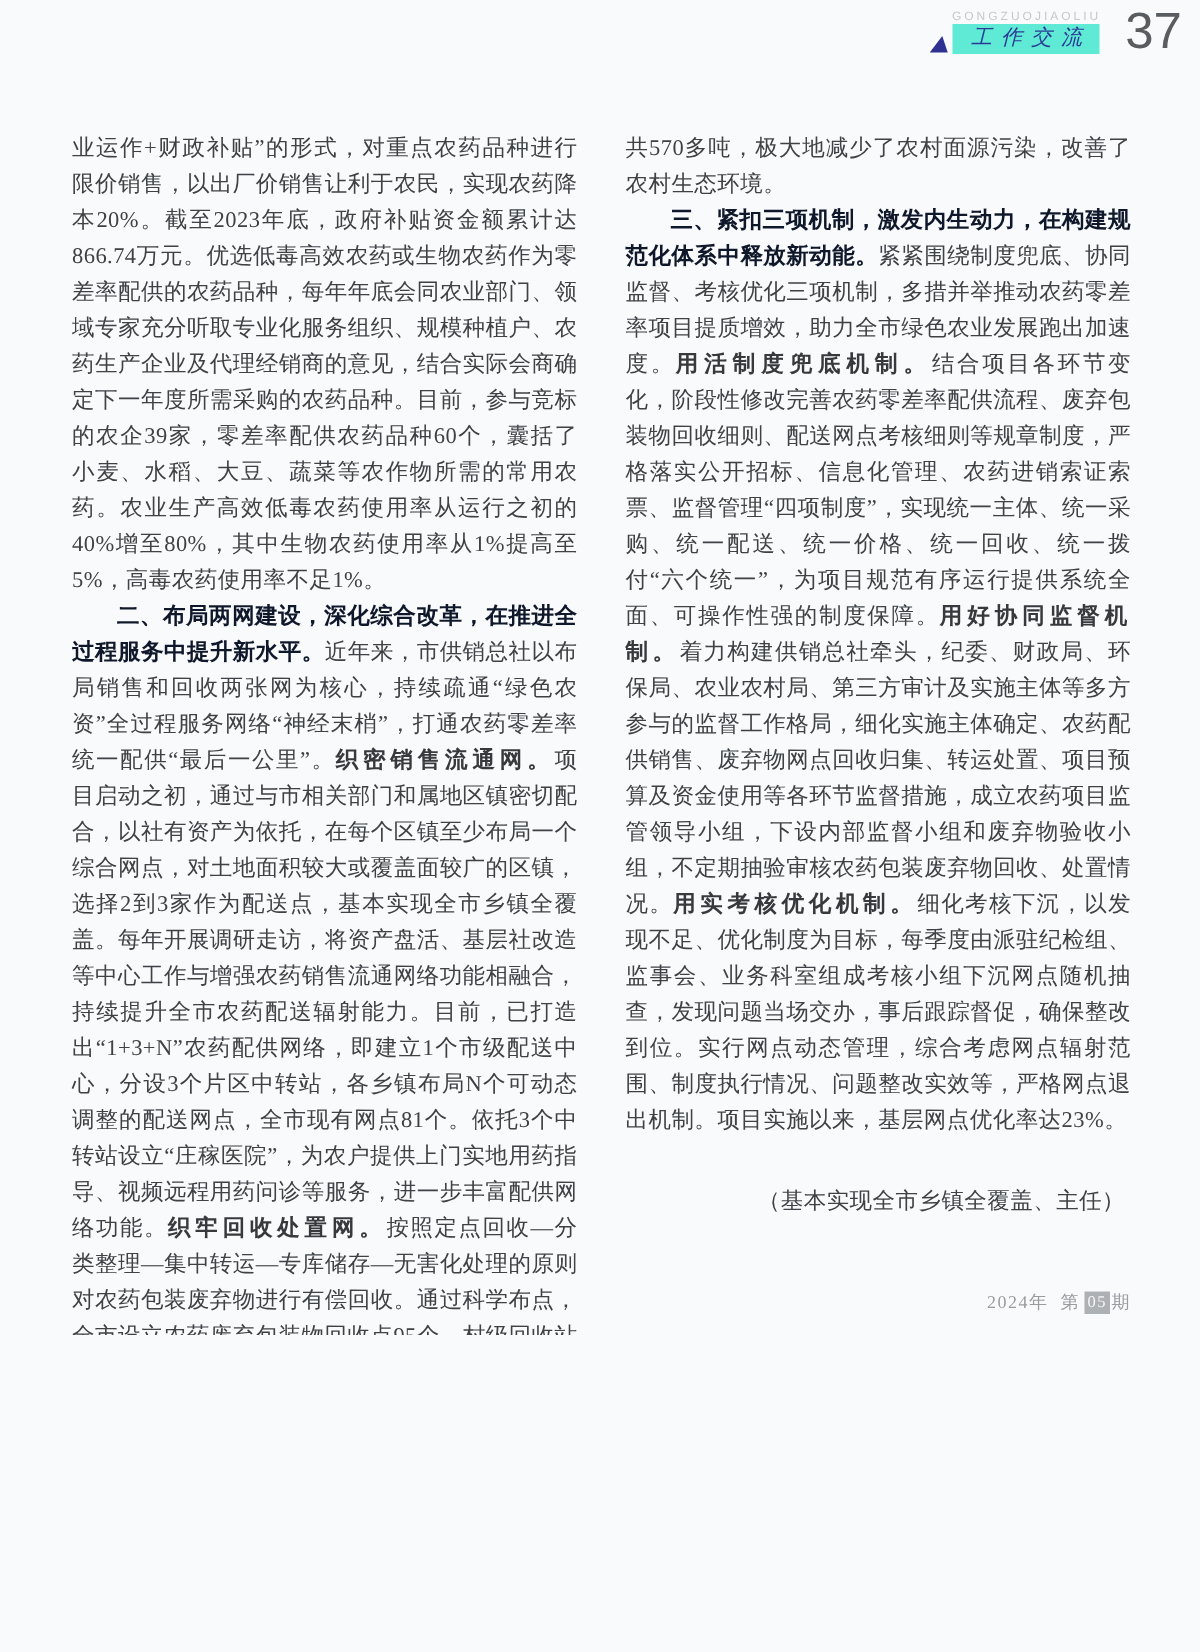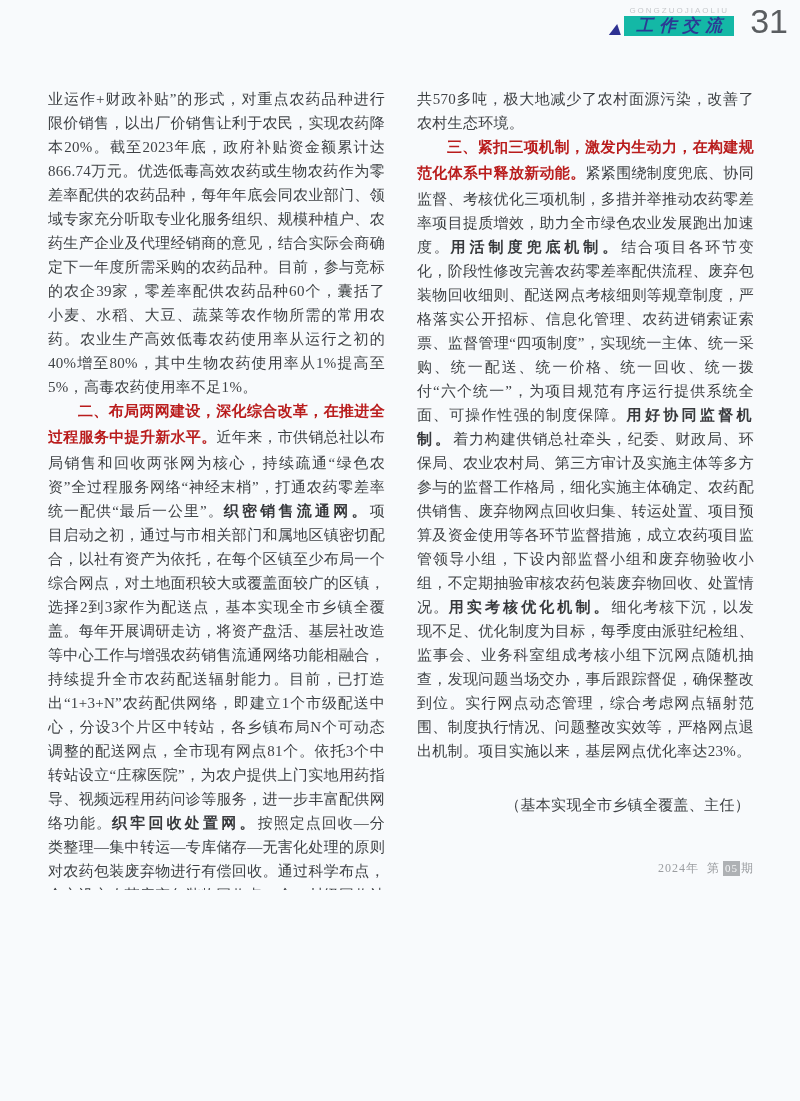--- a/index.html
+++ b/index.html
@@ -37,25 +37,25 @@
   .triangle {
     width: 0; height: 0;
     border-left: 6px solid transparent;
     border-right: 6px solid transparent;
     border-bottom: 11px solid #2e3192;
     transform: skewX(-12deg);
     margin-right: 2px;
     margin-bottom: 1px;
   }
   .tag-box {
-    background: #14b8a6;
+    background: #5eead4;
     color: #2b3a94;
-    font-weight: 700;
+    font-weight: 400;
     font-style: italic;
-    font-size: 17px;
+    font-size: 14px;
     letter-spacing: 6px;
     padding: 2px 6px 2px 12px;
     line-height: 16px;
   }
   .page-num {
     font-family: "Liberation Sans", sans-serif;
     font-size: 34px;
     color: #5a5d60;
     line-height: 1;
   }
@@ -73,23 +73,23 @@
     font-size: 15px;
     line-height: 24px;
     letter-spacing: 0.3px;
     color: #3f4245;
   }
   .para { margin: 0; }
   .para.indent { text-indent: 2em; }
   .para.right { text-align: right; padding-right: 4px; }
   .para.gap { margin-top: 30px; }
   .r-head {
-    font-family: Liberation Mono, monospace;
+    font-family: Liberation Sans, sans-serif;
     font-weight: 700;
-    color: #b91c1c;
+    color: #0f172a;
   }
   .r-em {
     font-weight: 700;
     letter-spacing: 2.5px;
     color: #37393c;
   }
   .seal {
     display: inline-block;
     width: 16px; height: 16px;
     border-radius: 50%;
@@ -132,21 +132,21 @@
 <div class="page">
 
   <div class="header">
     <div class="section-tag">
       <div class="pinyin">GONGZUOJIAOLIU</div>
       <div class="tag-row">
         <span class="triangle"></span>
         <span class="tag-box">工作交流</span>
       </div>
     </div>
-    <div class="page-num">31</div>
+    <div class="page-num">37</div>
   </div>
 
   <div class="article">
       <p class="para"><span>业运作+财政补贴”的形式，对重点农药品种进行限价销售，以出厂价销售让利于农民，实现农药降本20%。截至2023年底，政府补贴资金额累计达866.74万元。优选低毒高效农药或生物农药作为零差率配供的农药品种，每年年底会同农业部门、领域专家充分听取专业化服务组织、规模种植户、农药生产企业及代理经销商的意见，结合实际会商确定下一年度所需采购的农药品种。目前，参与竞标的农企39家，零差率配供农药品种60个，囊括了小麦、水稻、大豆、蔬菜等农作物所需的常用农药。农业生产高效低毒农药使用率从运行之初的40%增至80%，其中生物农药使用率从1%提高至5%，高毒农药使用率不足1%。</span></p>
       <p class="para indent"><span class="r-head">二、布局两网建设，深化综合改革，在推进全过程服务中提升新水平。</span><span>近年来，市供销总社以布局销售和回收两张网为核心，持续疏通“绿色农资”全过程服务网络“神经末梢”，打通农药零差率统一配供“最后一公里”。</span><span class="r-em">织密销售流通网。</span><span>项目启动之初，通过与市相关部门和属地区镇密切配合，以社有资产为依托，在每个区镇至少布局一个综合网点，对土地面积较大或覆盖面较广的区镇，选择2到3家作为配送点，基本实现全市乡镇全覆盖。每年开展调研走访，将资产盘活、基层社改造等中心工作与增强农药销售流通网络功能相融合，持续提升全市农药配送辐射能力。目前，已打造出“1+3+N”农药配供网络，即建立1个市级配送中心，分设3个片区中转站，各乡镇布局N个可动态调整的配送网点，全市现有网点81个。依托3个中转站设立“庄稼医院”，为农户提供上门实地用药指导、视频远程用药问诊等服务，进一步丰富配供网络功能。</span><span class="r-em">织牢回收处置网。</span><span>按照定点回收—分类整理—集中转运—专库储存—无害化处理的原则对农药包装废弃物进行有偿回收。通过科学布点，全市设立农药废弃包装物回收点95个、村级回收站97个。在每个配送点安装农药可追溯计算机管理系统，成立微信工作群并发放农药废弃物专用回收袋，指导废弃物回收分类化工作，实现建立源头管控农药质量及价格、中间辅以用药指导、后续无害化回收处置的完整链条。项目实施五年来，全市累计回收农药包装废弃物超3100万件，无害化处置共570多吨，极大地减少了农村面源污染，改善了农村生态环境。</span></p>
       <p class="para indent"><span class="r-head">三、紧扣三项机制，激发内生动力，在构建规范化体系中释放新动能。</span><span>紧紧围绕制度兜底、协同监督、考核优化三项机制，多措并举推动农药零差率项目提质增效，助力全市绿色农业发展跑出加速度。</span><span class="r-em">用活制度兜底机制。</span><span>结合项目各环节变化，阶段性修改完善农药零差率配供流程、废弃包装物回收细则、配送网点考核细则等规章制度，严格落实公开招标、信息化管理、农药进销索证索票、监督管理“四项制度”，实现统一主体、统一采购、统一配送、统一价格、统一回收、统一拨付“六个统一”，为项目规范有序运行提供系统全面、可操作性强的制度保障。</span><span class="r-em">用好协同监督机制。</span><span>着力构建供销总社牵头，纪委、财政局、环保局、农业农村局、第三方审计及实施主体等多方参与的监督工作格局，细化实施主体确定、农药配供销售、废弃物网点回收归集、转运处置、项目预算及资金使用等各环节监督措施，成立农药项目监管领导小组，下设内部监督小组和废弃物验收小组，不定期抽验审核农药包装废弃物回收、处置情况。</span><span class="r-em">用实考核优化机制。</span><span>细化考核下沉，以发现不足、优化制度为目标，每季度由派驻纪检组、监事会、业务科室组成考核小组下沉网点随机抽查，发现问题当场交办，事后跟踪督促，确保整改到位。实行网点动态管理，综合考虑网点辐射范围、制度执行情况、问题整改实效等，严格网点退出机制。项目实施以来，基层网点优化率达23%。</span></p>
       <p class="para right gap"><span>（基本实现全市乡镇全覆盖、主任）</span></p>
     </div>
 
   <div class="footer">

